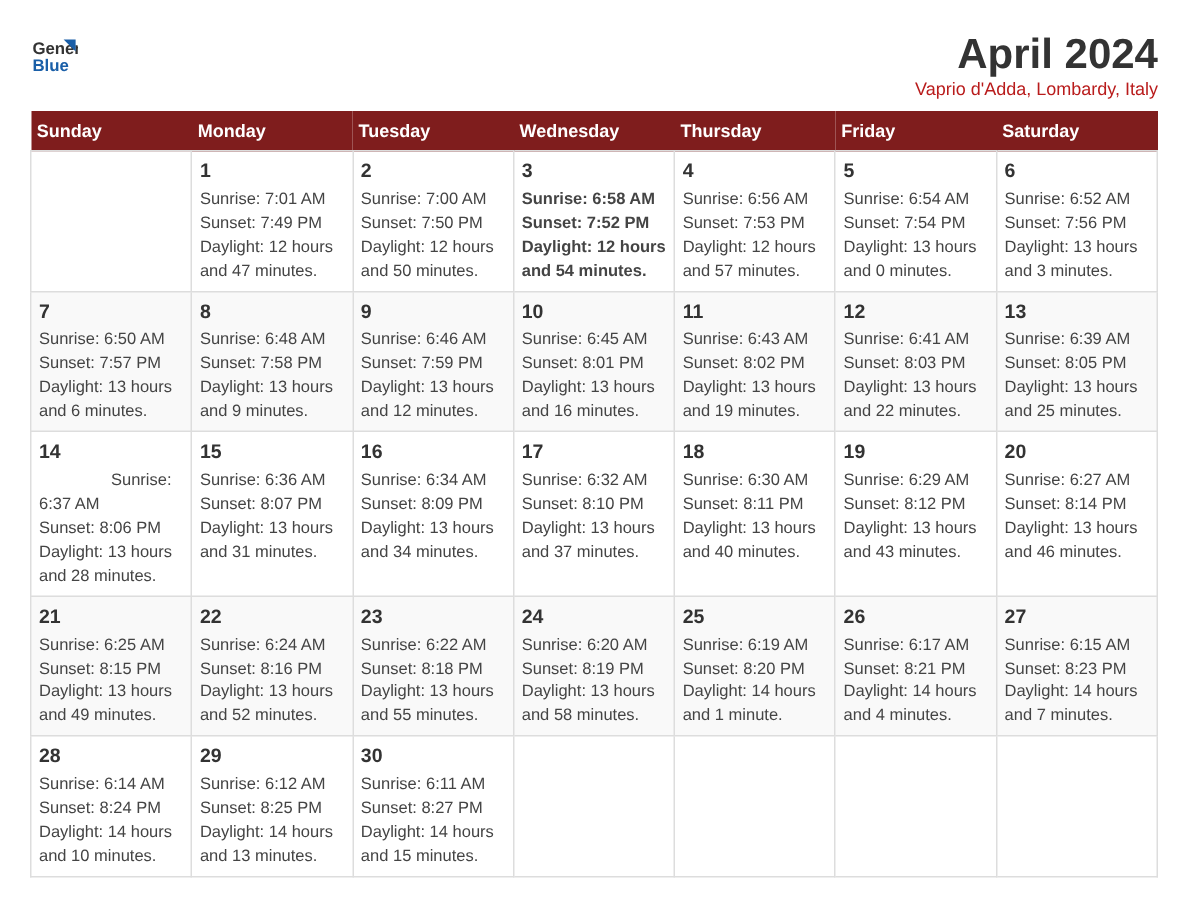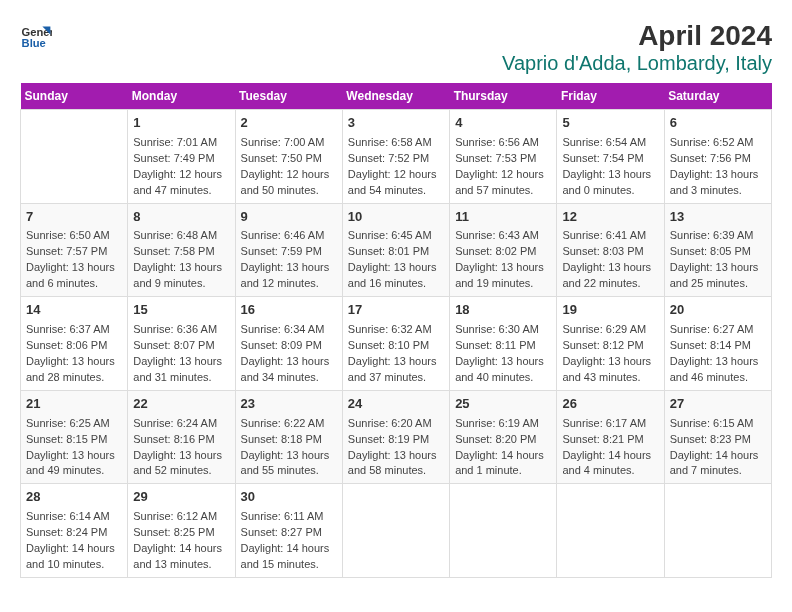--- a/index.html
+++ b/index.html
@@ -27,30 +27,30 @@
     }
     .title-block {
       text-align: right;
     }
     .main-title {
       font-size: 28px;
       font-weight: bold;
       color: #333;
     }
     .subtitle {
-      font-size: 20px;
-      color: #0f766e;
+      font-size: 12px;
+      color: #b91c1c;
     }
     table {
       width: 100%;
       border-collapse: collapse;
       font-size: 11px;
     }
     thead tr th {
-      background-color: #a21caf;
+      background-color: #7f1d1d;
       color: #fff;
       padding: 6px 4px;
       text-align: left;
       font-size: 12px;
       font-weight: bold;
     }
     tbody tr td {
       border: 1px solid #ddd;
       vertical-align: top;
       padding: 4px 5px;
@@ -109,21 +109,21 @@
       <tr>
         <td class="empty"></td>
         <td><span class="day-num">1</span><span class="day-info" style="white-space: pre-line;">Sunrise: 7:01 AM
 Sunset: 7:49 PM
 Daylight: 12 hours
 and 47 minutes.</span></td>
         <td><span class="day-num">2</span><span class="day-info" style="white-space: pre-line;">Sunrise: 7:00 AM
 Sunset: 7:50 PM
 Daylight: 12 hours
 and 50 minutes.</span></td>
-        <td><span class="day-num">3</span><span class="day-info" style="white-space: pre-line;">Sunrise: 6:58 AM
+        <td><span class="day-num">3</span><span class="day-info" style="white-space: pre-line; font-weight: bold;">Sunrise: 6:58 AM
 Sunset: 7:52 PM
 Daylight: 12 hours
 and 54 minutes.</span></td>
         <td><span class="day-num">4</span><span class="day-info" style="white-space: pre-line;">Sunrise: 6:56 AM
 Sunset: 7:53 PM
 Daylight: 12 hours
 and 57 minutes.</span></td>
         <td><span class="day-num">5</span><span class="day-info" style="white-space: pre-line; margin-top: 16px;">Sunrise: 6:54 AM
 Sunset: 7:54 PM
 Daylight: 13 hours
@@ -157,21 +157,21 @@
         <td><span class="day-num">12</span><span class="day-info" style="white-space: pre-line;">Sunrise: 6:41 AM
 Sunset: 8:03 PM
 Daylight: 13 hours
 and 22 minutes.</span></td>
         <td><span class="day-num">13</span><span class="day-info" style="white-space: pre-line;">Sunrise: 6:39 AM
 Sunset: 8:05 PM
 Daylight: 13 hours
 and 25 minutes.</span></td>
       </tr>
       <tr>
-        <td><span class="day-num">14</span><span class="day-info" style="white-space: pre-line;">Sunrise: 6:37 AM
+        <td><span class="day-num">14</span><span class="day-info" style="white-space: pre-line; margin-left: 48px;">Sunrise: 6:37 AM
 Sunset: 8:06 PM
 Daylight: 13 hours
 and 28 minutes.</span></td>
         <td><span class="day-num">15</span><span class="day-info" style="white-space: pre-line;">Sunrise: 6:36 AM
 Sunset: 8:07 PM
 Daylight: 13 hours
 and 31 minutes.</span></td>
         <td><span class="day-num">16</span><span class="day-info" style="white-space: pre-line;">Sunrise: 6:34 AM
 Sunset: 8:09 PM
 Daylight: 13 hours

